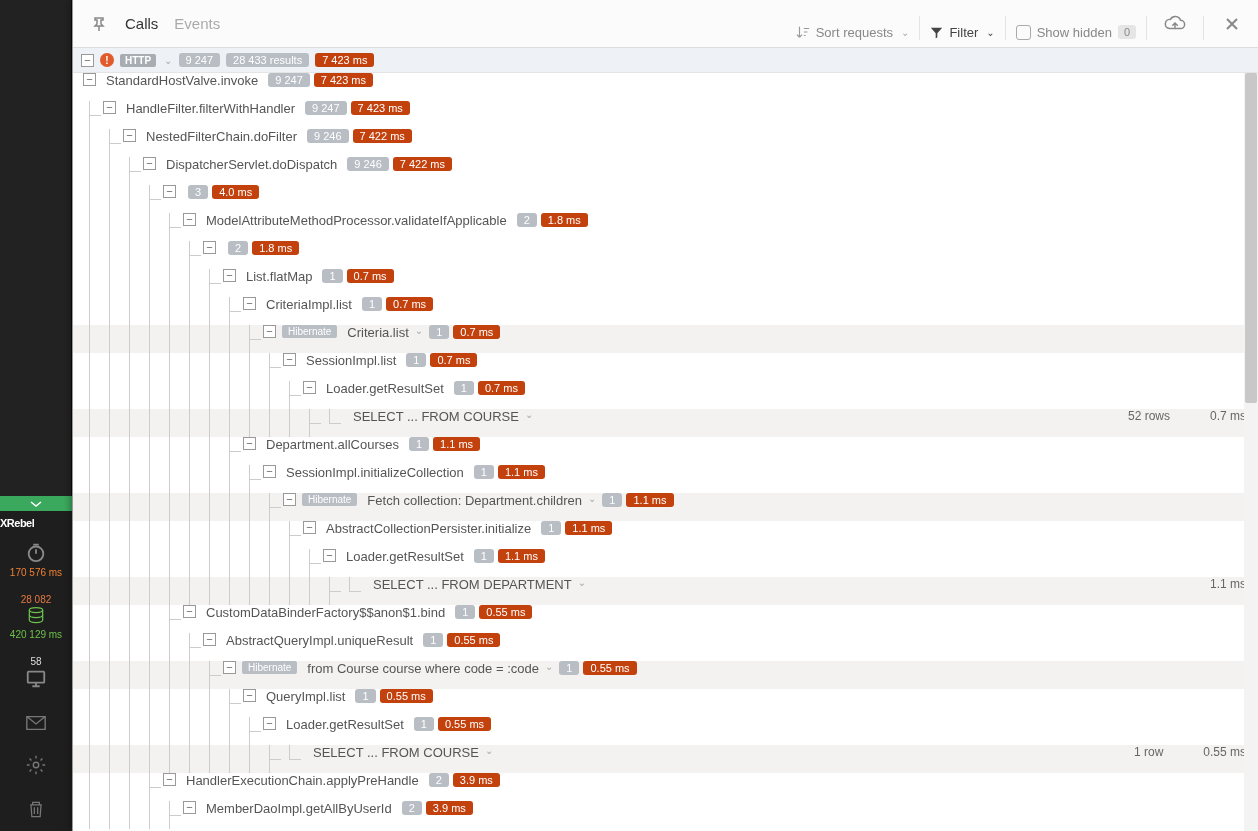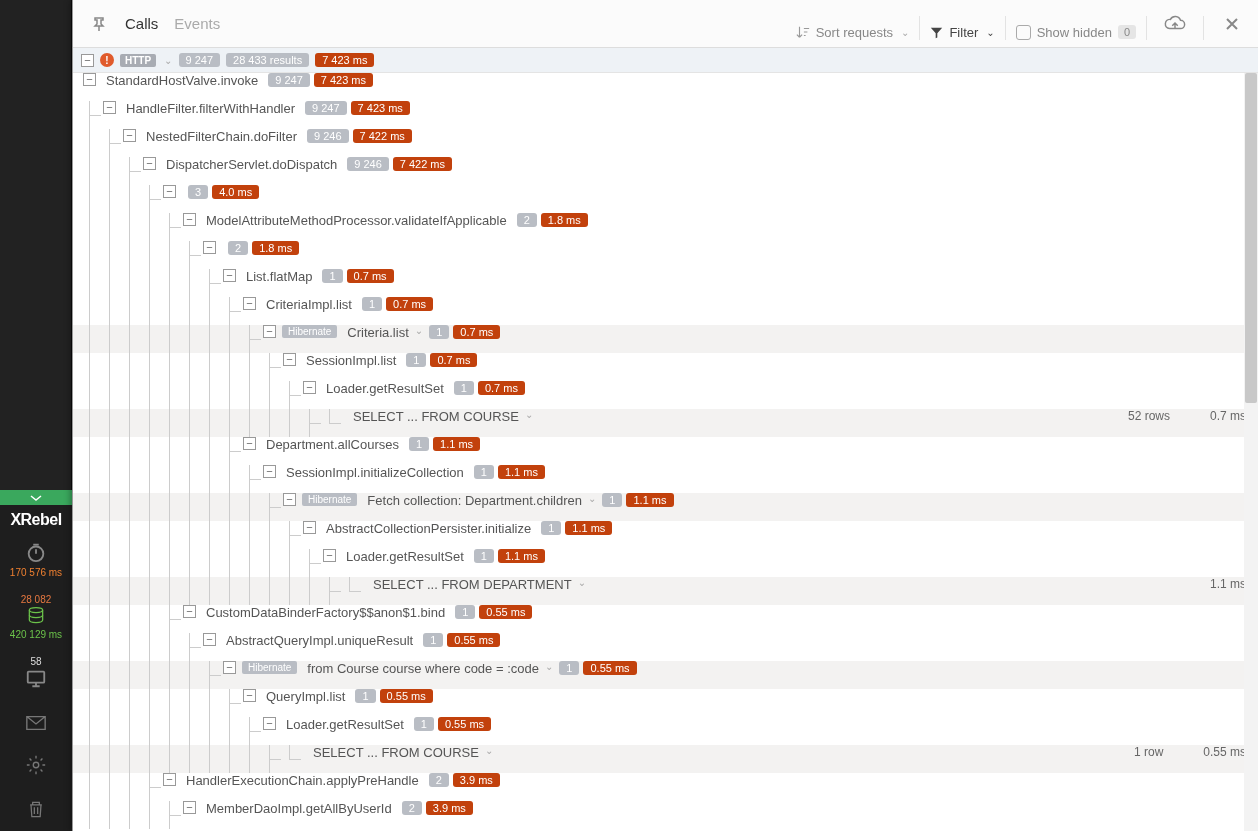--- a/index.html
+++ b/index.html
@@ -6,21 +6,21 @@
 body { font-family: Arial, Helvetica, sans-serif; font-size: 13px; background: #c7bea5; color: #555; width: 1258px; height: 831px; overflow: hidden; position: relative; }
 .bg-panel { position: absolute; left: 48px; top: 0; width: 30px; height: 831px; background: #fafaf6; }
 .bg-green { position: absolute; left: 48px; top: 195px; width: 30px; height: 35px; background: #2aa893; }
 .bg-white2 { position: absolute; left: 55px; top: 230px; width: 30px; height: 70px; background: #fdfdfc; }
 .bg-gray { position: absolute; left: 55px; top: 365px; width: 30px; height: 35px; background: #4a4a4a; }
 
 .sidebar { position: absolute; left: 0; top: 0; width: 72px; height: 831px; background: #1e1e1e; color: #bbb; display: flex; flex-direction: column; }
 .sidebar-top { flex: 1; background: #222; border-right: 1px solid #0b0b0b; }
 .collapse-bar { height: 15px; background: #3aa85d; display: flex; align-items: center; justify-content: center; cursor: pointer; }
 .collapse-bar svg { width: 12px; height: 8px; }
-.logo { padding: 6px 0; text-align: center; font-size: 16px; font-weight: bold; color: #fff; letter-spacing:-0.5px; }
+.logo { padding: 6px 0; font-size: 11px; font-weight: bold; color: #fff; letter-spacing:-0.5px; }
 .logo .x { color: #fff; }
 .stat { text-align: center; padding: 6px 0 10px 0; font-size: 9px; }
 .stat-icon { display: flex; justify-content: center; margin-bottom: 4px; }
 .stat-val { color: #f08030; font-size: 10px; }
 .stat-val.green { color: #6bc24a; }
 .stat-val.white { color: #ddd; }
 .side-icons { text-align: center; }
 .side-icons .icn { padding: 11px 0; display: flex; justify-content: center; cursor: pointer; }
 
 .panel { position: absolute; left: 72px; top: 0; width: 1186px; height: 831px; background: #fff; border-left: 1px solid #999; display: flex; flex-direction: column; box-shadow: -2px 0 6px rgba(0,0,0,0.3); }

